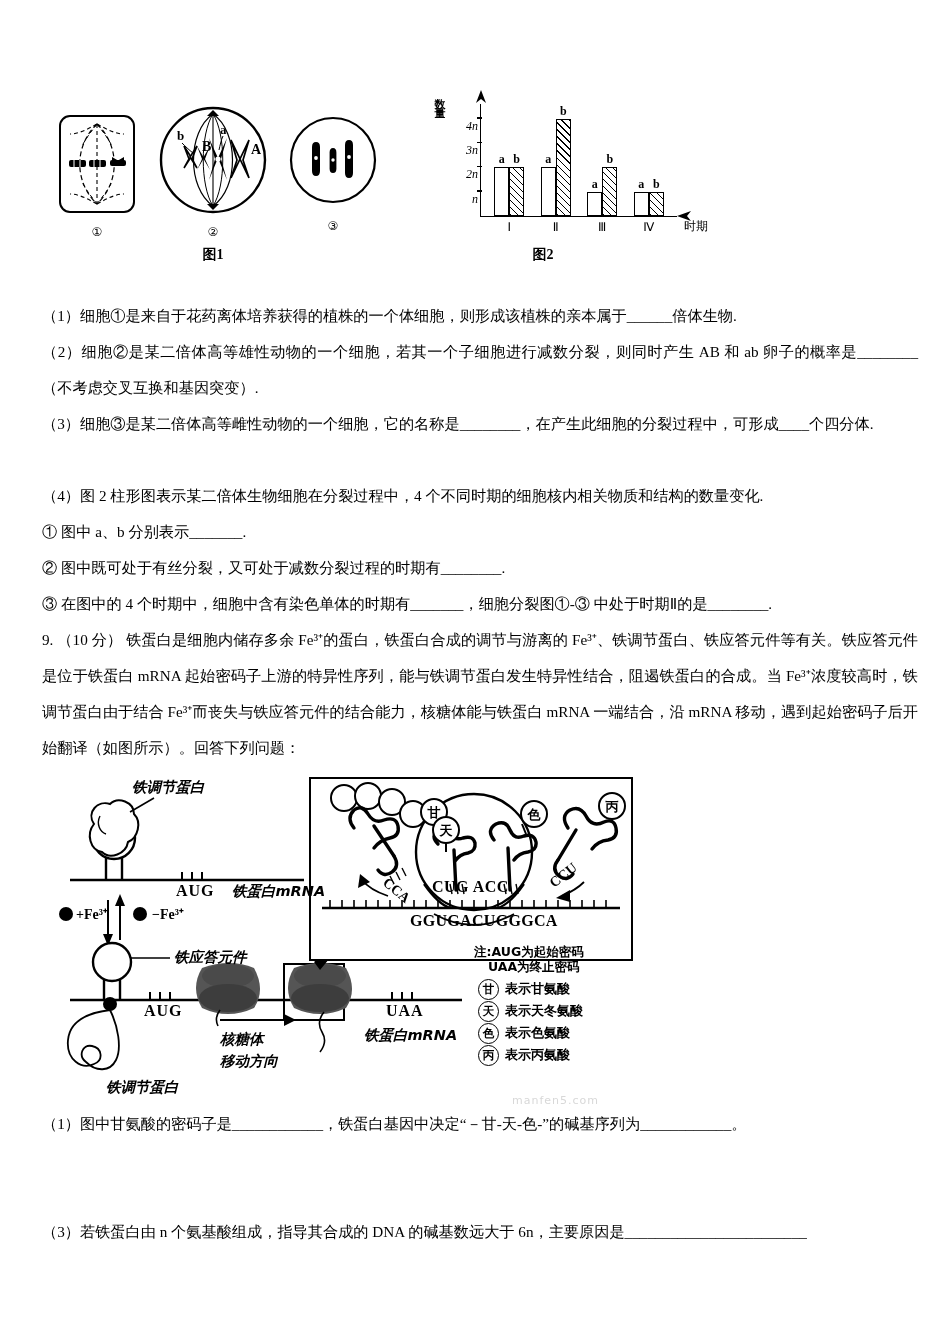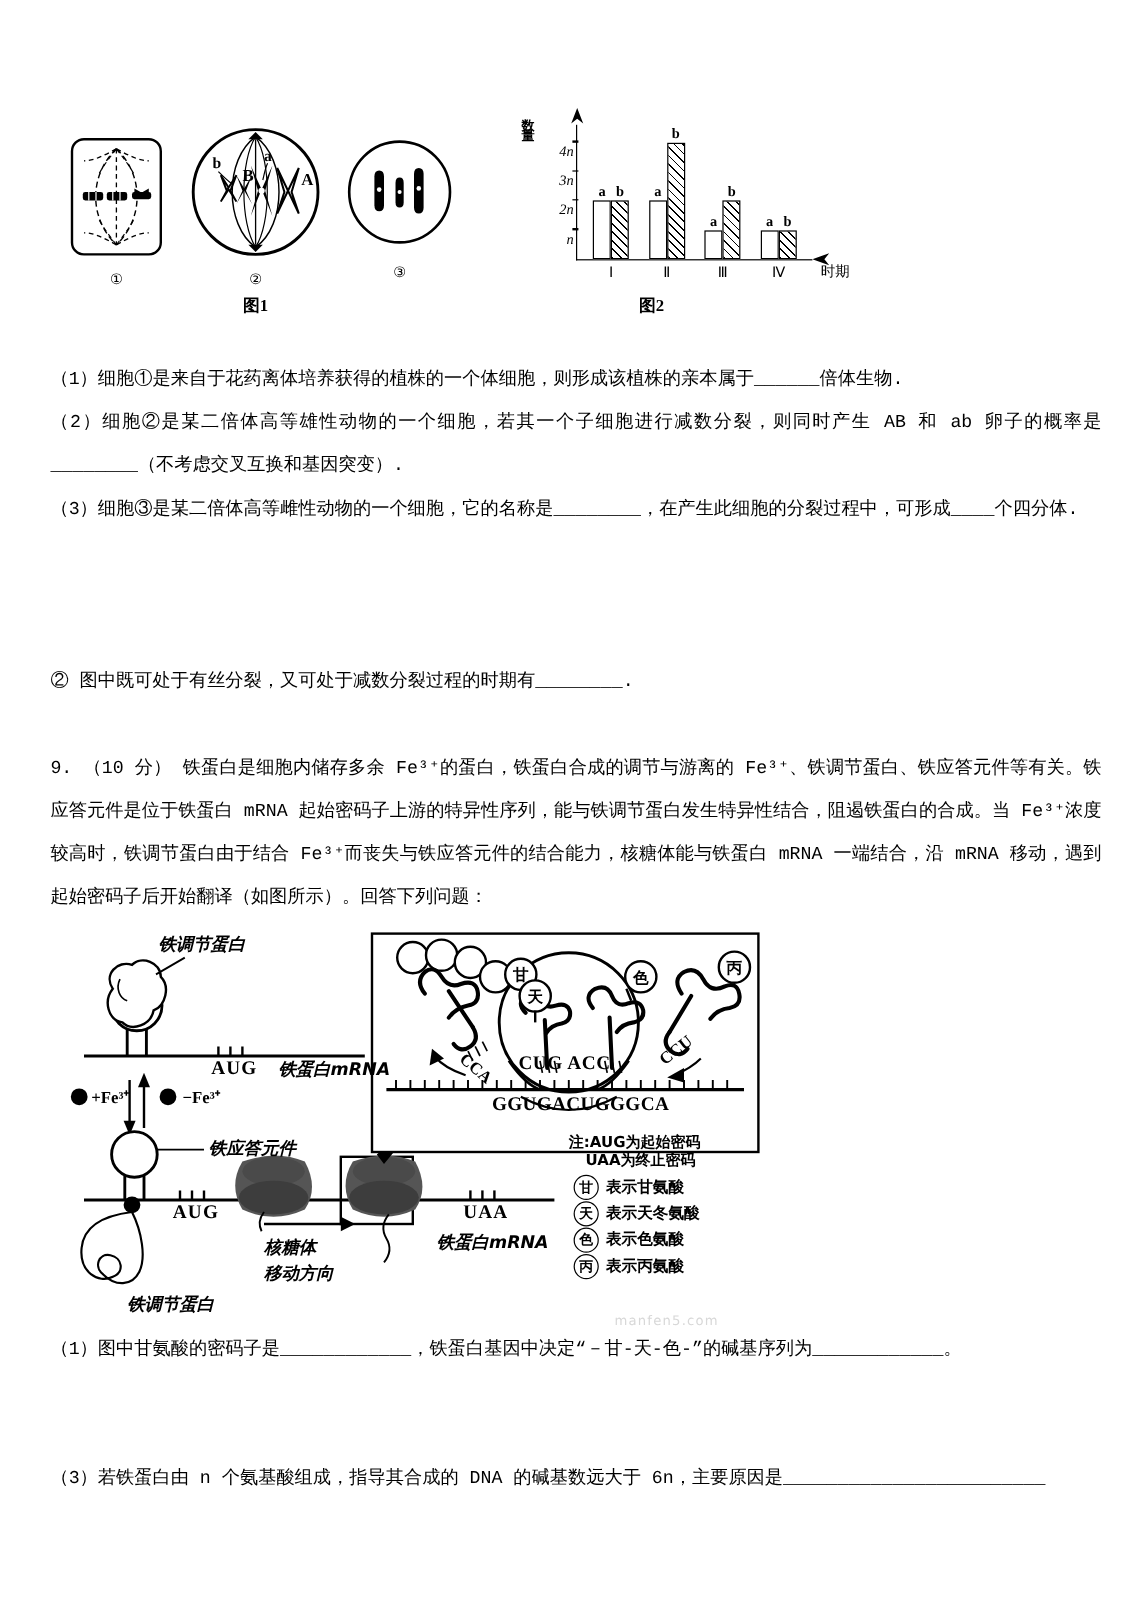--- a/index.html
+++ b/index.html
@@ -87,21 +87,21 @@
     white-space: nowrap;
   }
 
   
   .qtext {
     position: absolute;
     left: 42px; width: 876px;
     font-size: 15.2px;
     line-height: 36px;
     text-align: justify;
-    font-family: Liberation Mono, monospace;
+    font-family: Liberation Serif, serif;
   }
 
   
   .fig3 {
     position: absolute; left: 42px; top: 772px;
     width: 600px; height: 340px;
   }
   .f3svg { position: absolute; left: 0; top: 0; }
   .legend-note {
     position: absolute; left: 432px; top: 172px;
@@ -295,21 +295,24 @@
         <div class="xaxis-title" style="left:250px; top:124px;">时期</div>
       </div>
 
       <div class="fig-label" style="position:absolute; left:100px; top:160px; width:90px;">图2</div>
     </div>
   </div>
 
   <div class="qtext" style="top:298px;">（1）细胞①是来自于花药离体培养获得的植株的一个体细胞，则形成该植株的亲本属于______倍体生物.</div>
   <div class="qtext" style="top:334px;">（2）细胞②是某二倍体高等雄性动物的一个细胞，若其一个子细胞进行减数分裂，则同时产生 AB 和 ab 卵子的概率是________（不考虑交叉互换和基因突变）.</div>
   <div class="qtext" style="top:406px;">（3）细胞③是某二倍体高等雌性动物的一个细胞，它的名称是________，在产生此细胞的分裂过程中，可形成____个四分体.</div>
+  <div class="qtext" style="top:478px;">（4）图 2 柱形图表示某二倍体生物细胞在分裂过程中，4 个不同时期的细胞核内相关物质和结构的数量变化.</div>
+  <div class="qtext" style="top:514px;">① 图中 a、b 分别表示_______.</div>
   <div class="qtext" style="top:550px;">② 图中既可处于有丝分裂，又可处于减数分裂过程的时期有________.</div>
+  <div class="qtext" style="top:586px;">③ 在图中的 4 个时期中，细胞中含有染色单体的时期有_______，细胞分裂图①-③ 中处于时期Ⅱ的是________.</div>
 
   <div class="qtext" style="top:622px; line-height:36px;">
     <span>9.</span>
     <span>（10 分）</span>
     <span>铁蛋白是细胞内储存多余 Fe³⁺的蛋白，铁蛋白合成的调节与游离的 Fe³⁺、铁调节蛋白、铁应答元件等有关。铁应答元件是位于铁蛋白 mRNA 起始密码子上游的特异性序列，能与铁调节蛋白发生特异性结合，阻遏铁蛋白的合成。当 Fe³⁺浓度较高时，铁调节蛋白由于结合 Fe³⁺而丧失与铁应答元件的结合能力，核糖体能与铁蛋白 mRNA 一端结合，沿 mRNA 移动，遇到起始密码子后开始翻译（如图所示）。回答下列问题：</span>
   </div>
 
   <div class="fig3">
 
     <svg class="f3svg" width="600" height="340" viewBox="0 0 600 340">

